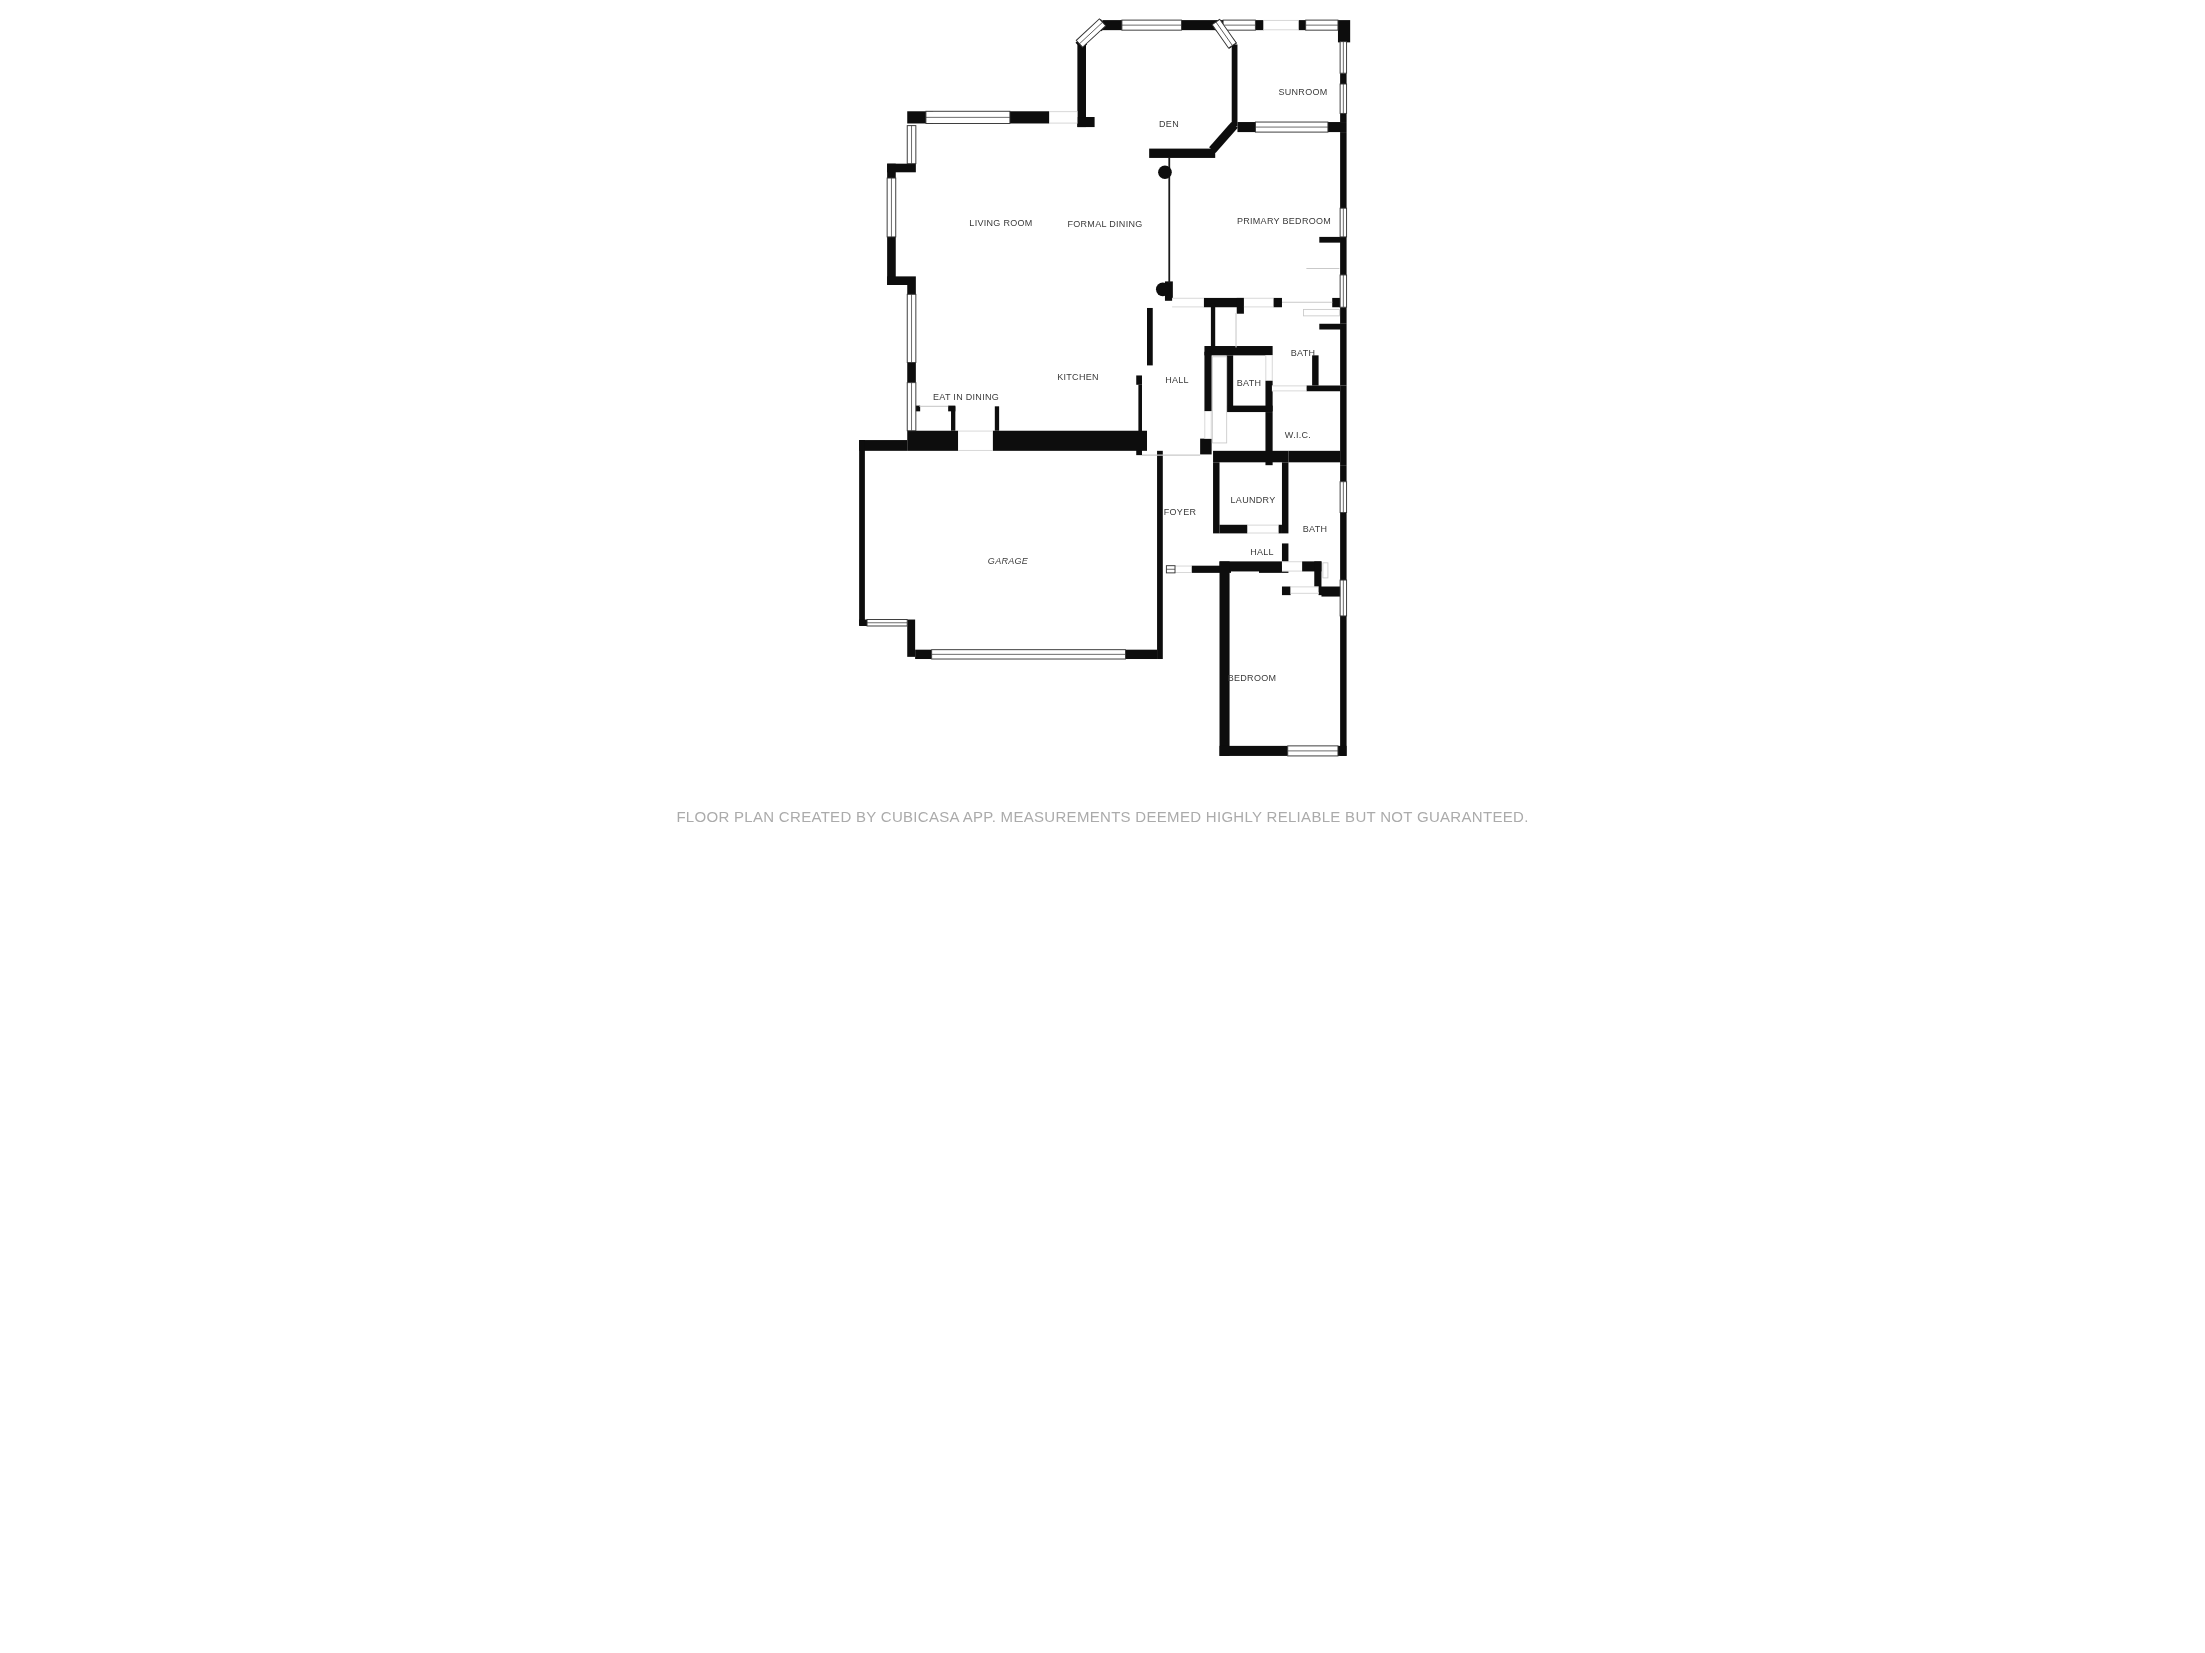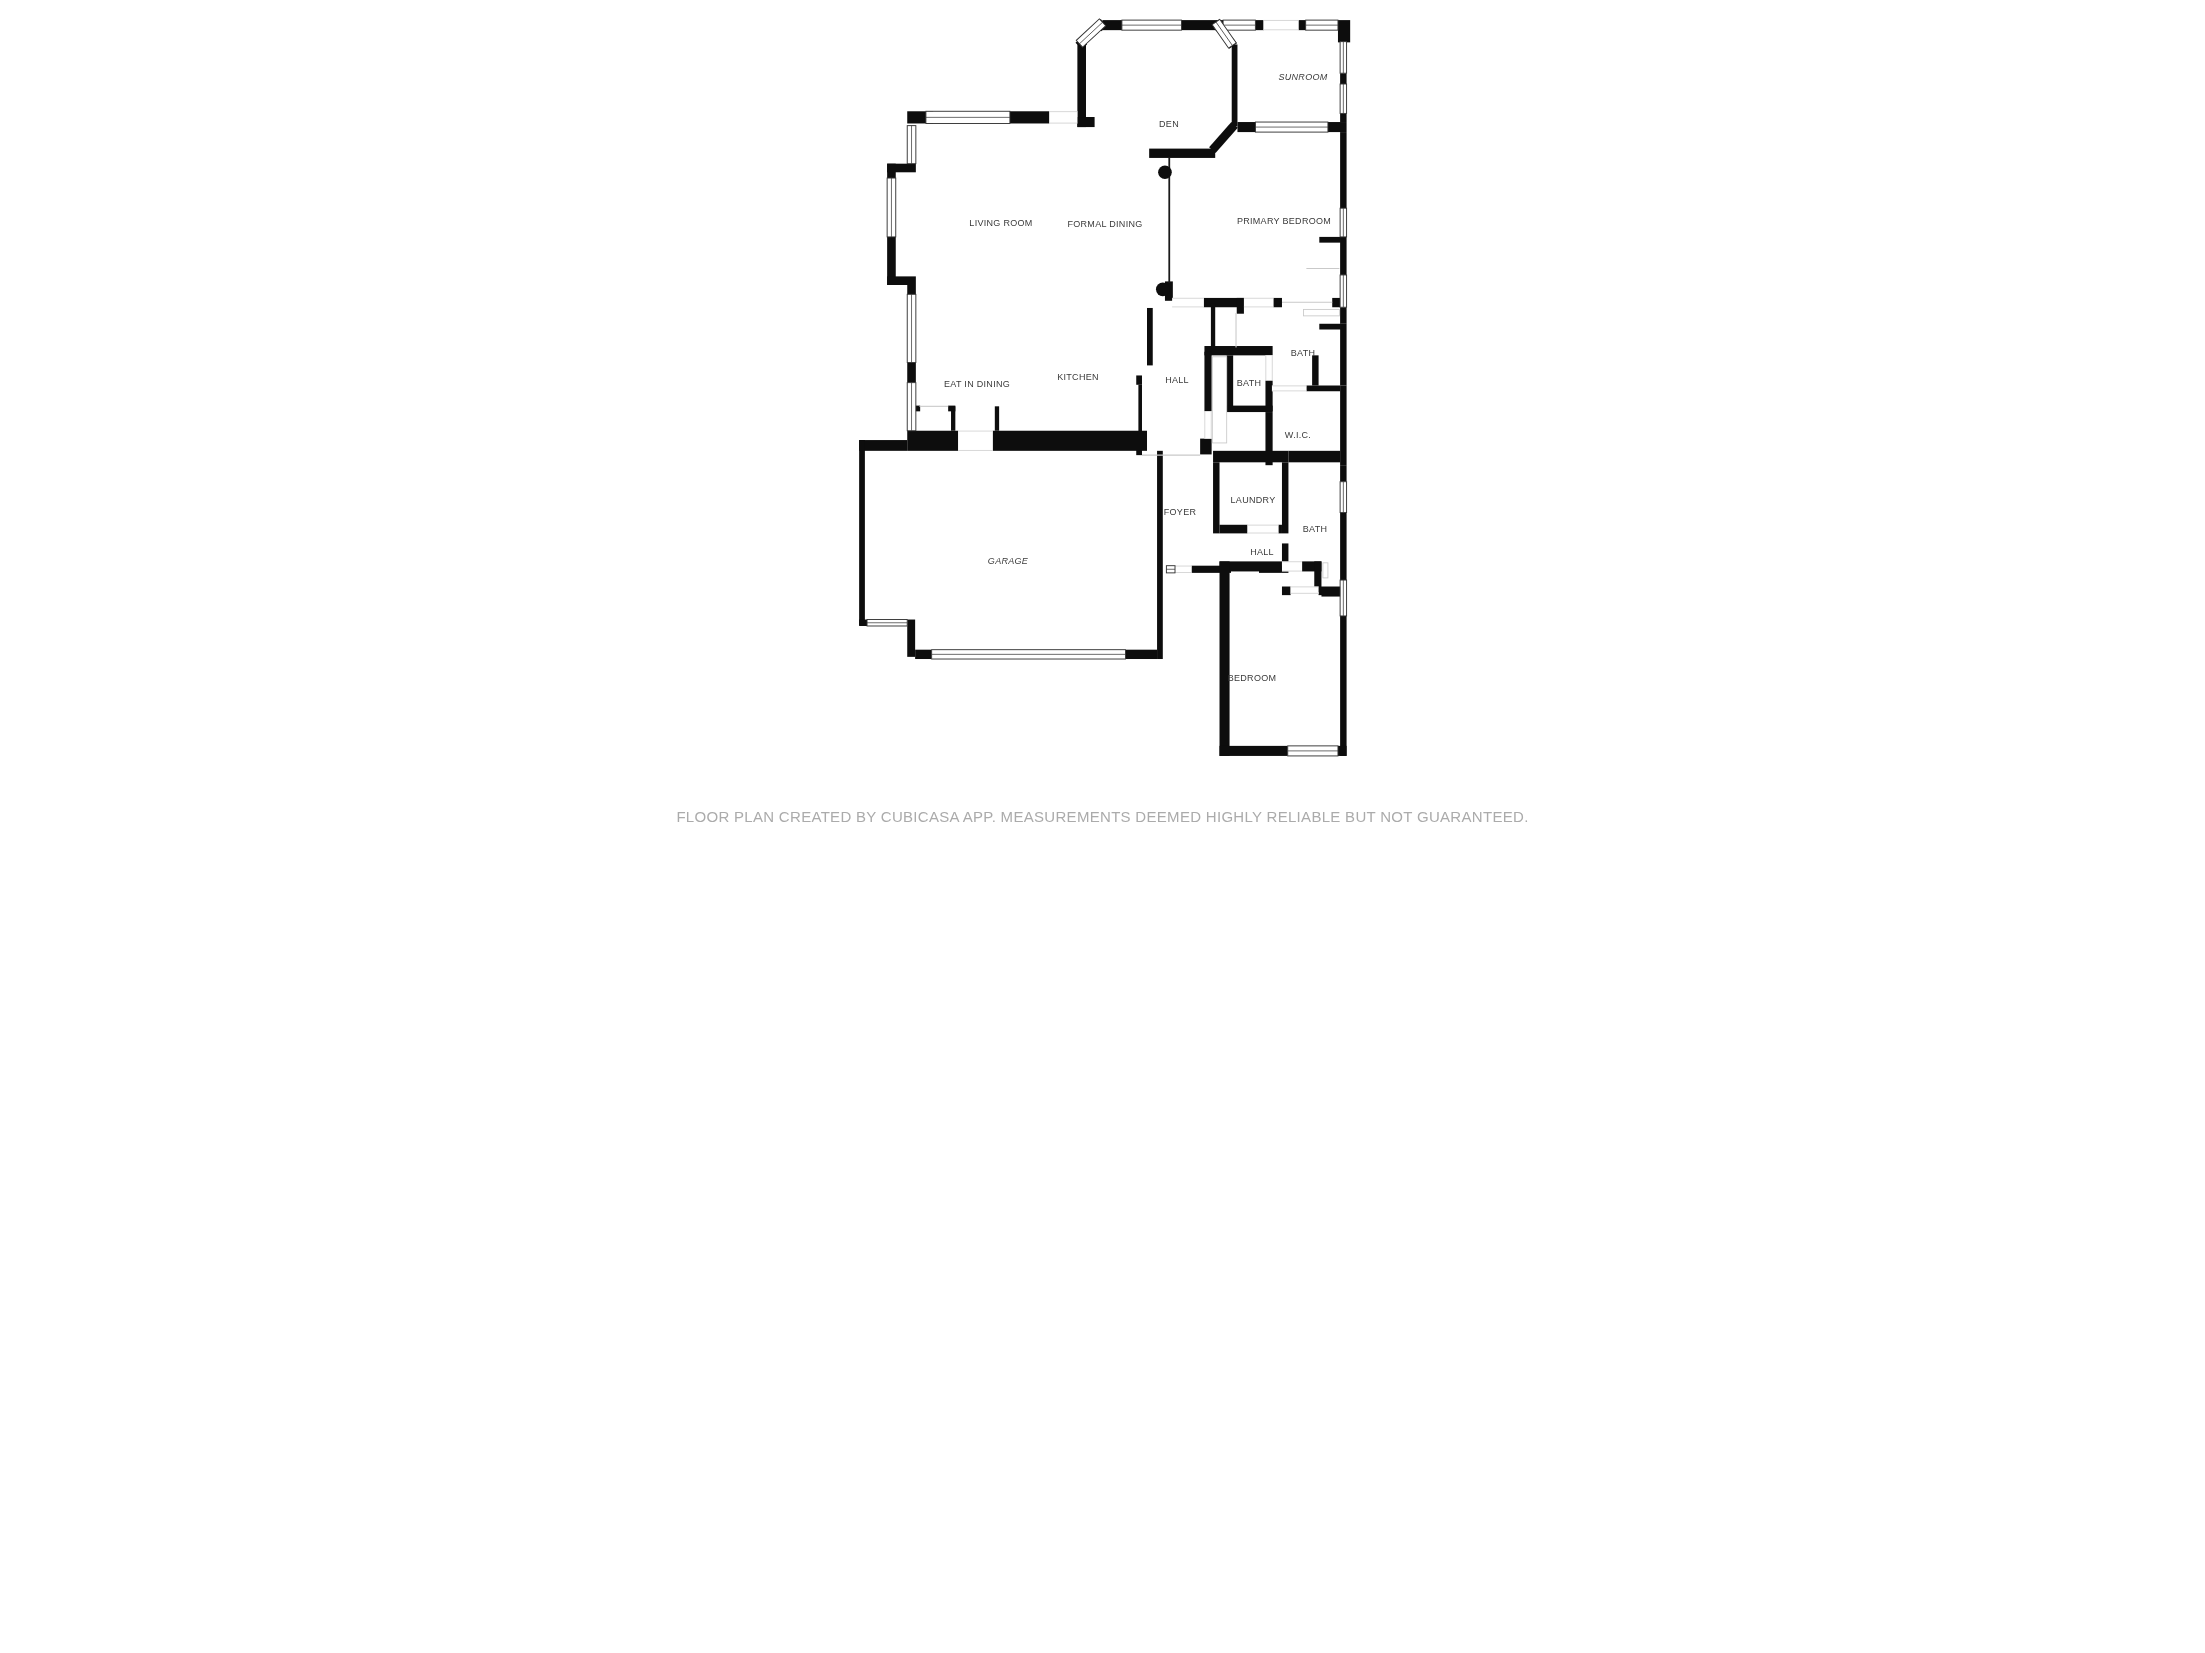--- a/index.html
+++ b/index.html
@@ -218,25 +218,25 @@
         <rect x="1075" y="784" width="7" height="21" fill="#ffffff" stroke="#c9c9c9" stroke-width="1.2"></rect>
       </g>
     <g id="g-columns">
         <line x1="861" y1="219" x2="861" y2="394" stroke="#1a1a1a" stroke-width="2.5"></line>
         <circle cx="855" cy="240" r="9.5" fill="#0d0d0d"></circle>
         <circle cx="852" cy="403" r="9.5" fill="#0d0d0d"></circle>
       </g>
   </svg>
   <div id="labels">
       <div class="room-label" style="left: 618px; top: 96px; margin-top: 28px;">DEN</div>
-      <div class="room-label" style="left: 752px; top: 77px; font-style: italic;">SUNROOM</div>
+      <div class="room-label" style="left: 752px; top: 92px;">SUNROOM</div>
       <div class="room-label" style="left: 450px; top: 223px;">LIVING ROOM</div>
       <div class="room-label" style="left: 554px; top: 224px;">FORMAL DINING</div>
       <div class="room-label" style="left: 719px; top: 221px; padding-left: 28px;">PRIMARY BEDROOM</div>
-      <div class="room-label" style="left: 415px; top: 384px; margin-left: 11px;">EAT IN DINING</div>
+      <div class="room-label" style="left: 415px; top: 397px;">EAT IN DINING</div>
       <div class="room-label" style="left: 527px; top: 377px;">KITCHEN</div>
       <div class="room-label" style="left: 626px; top: 380px;">HALL</div>
       <div class="room-label" style="left: 698px; top: 383px;">BATH</div>
       <div class="room-label" style="left: 752px; top: 353px;">BATH</div>
       <div class="room-label" style="left: 747px; top: 435px;">W.I.C.</div>
       <div class="room-label" style="left: 702px; top: 500px;">LAUNDRY</div>
       <div class="room-label" style="left: 629px; top: 512px;">FOYER</div>
       <div class="room-label" style="left: 764px; top: 529px;">BATH</div>
       <div class="room-label" style="left: 711px; top: 552px;">HALL</div>
       <div class="room-label" style="left: 457px; top: 561px; font-style: italic;">GARAGE</div>

